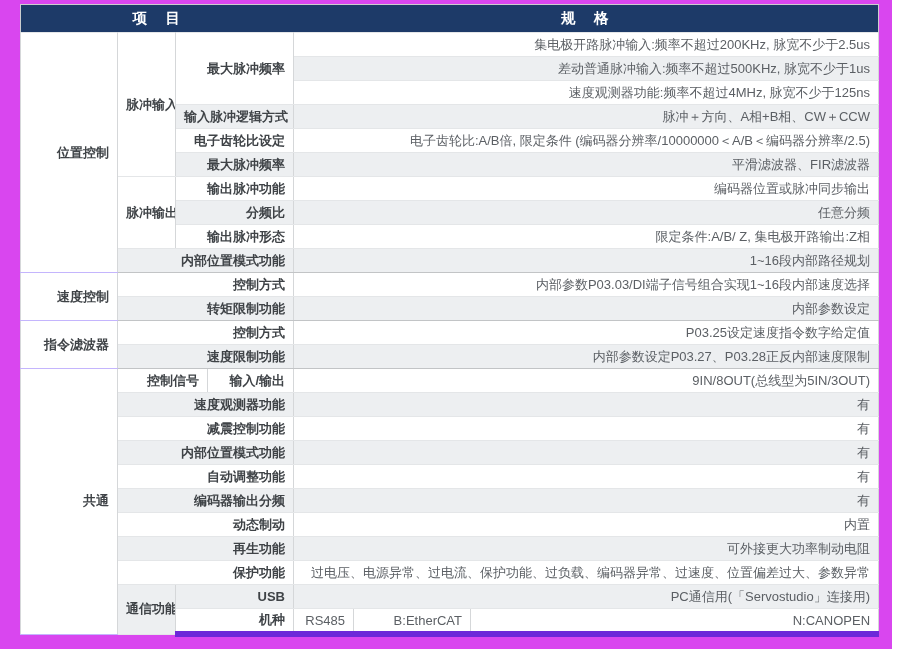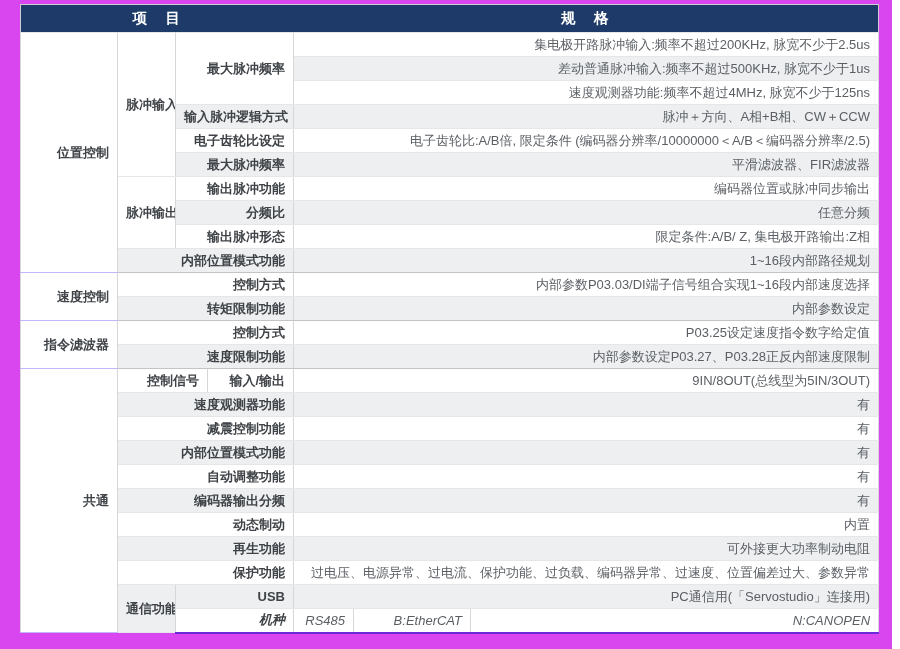--- a/index.html
+++ b/index.html
@@ -53,21 +53,21 @@
   }
   td.lbl { font-weight: bold; color: #3f4347; }
   td.val { color: #5b5f64; }
   td.w   { background: #ffffff; }   
   td.g   { background: #edeff1; }   
   td.c   { text-align: center; }
 
   
   tr.secend td { border-bottom: 1px solid #c2c4c6; padding-left: 36px; }
   table.spec { border: 1px solid #cbcdcf; }
-  tbody tr:last-child td { border-bottom: 2px solid #6d28d9; font-style: italic; }
+  tbody tr:last-child td { border-bottom: 6px solid #6d28d9; }
 </style>
 </head>
 <body>
 
 <div class="page">
   <table class="spec">
     <colgroup>
       <col style="width:97px">
         <col style="width:58px">
         <col style="width:32px">

